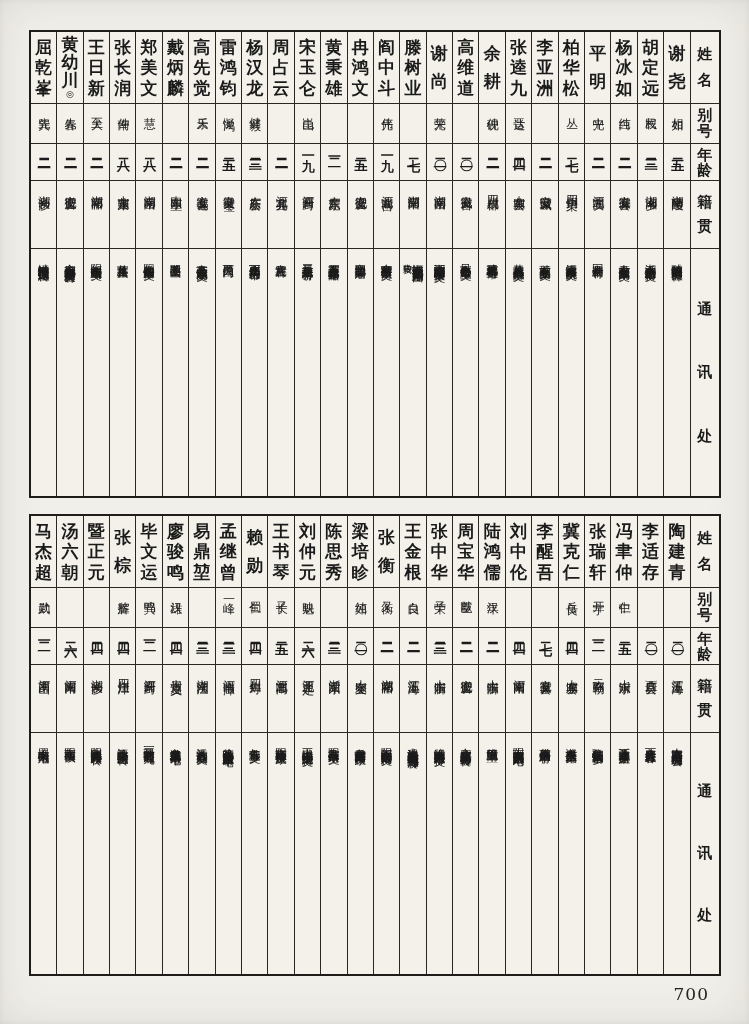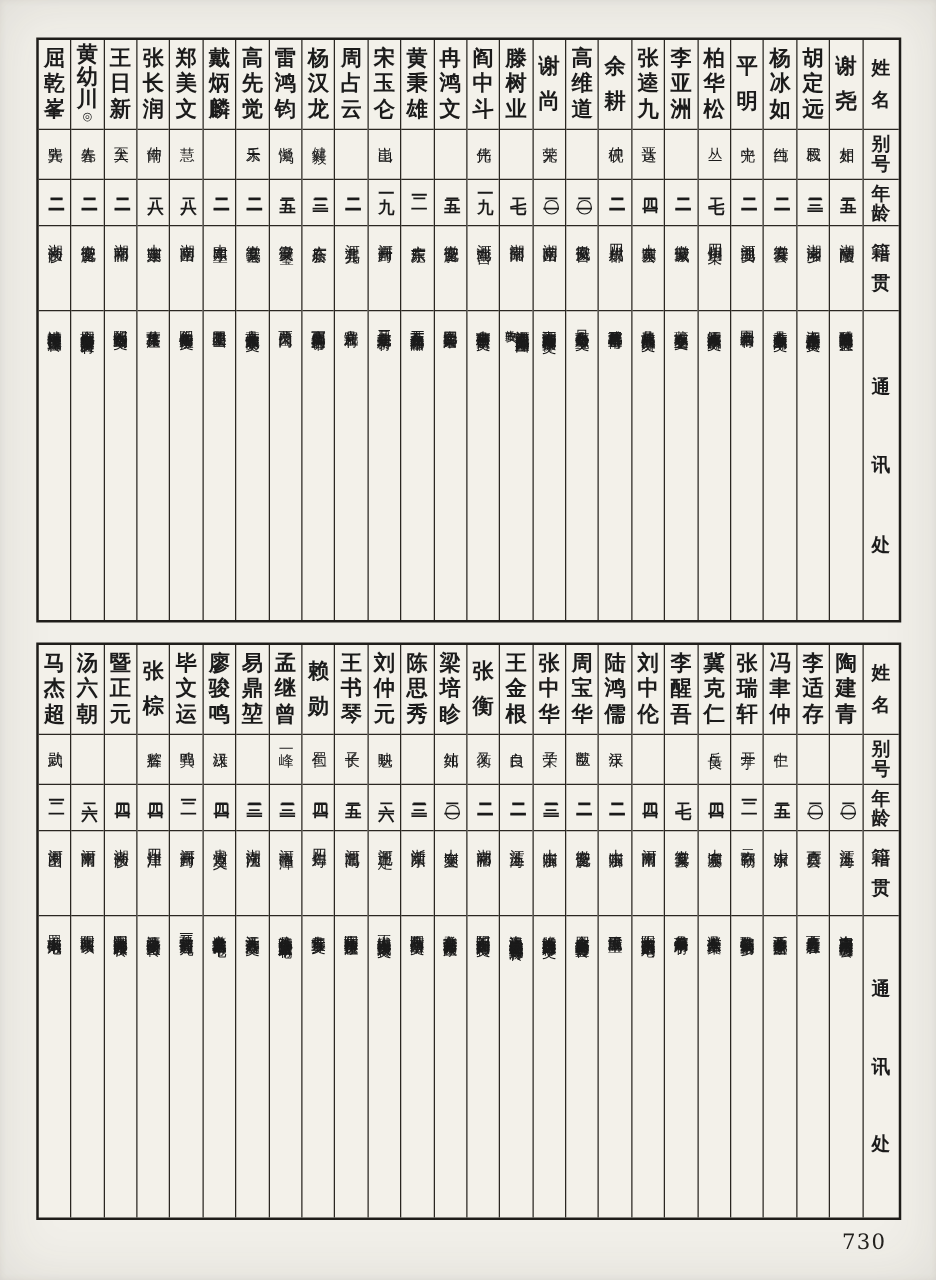--- a/index.html
+++ b/index.html
@@ -1449,14 +1449,14 @@
             <div>河南罗山</div>
           </div>
         </div>
         <div class="cell c-addr">
           <div class="vtext">
             <div>罗山城南大街六十七号</div>
           </div>
         </div>
       </div>
     </div>
-  <div class="page-number">730</div>
+  <div class="page-number">700</div>
 </div>
 
 </body></html>

